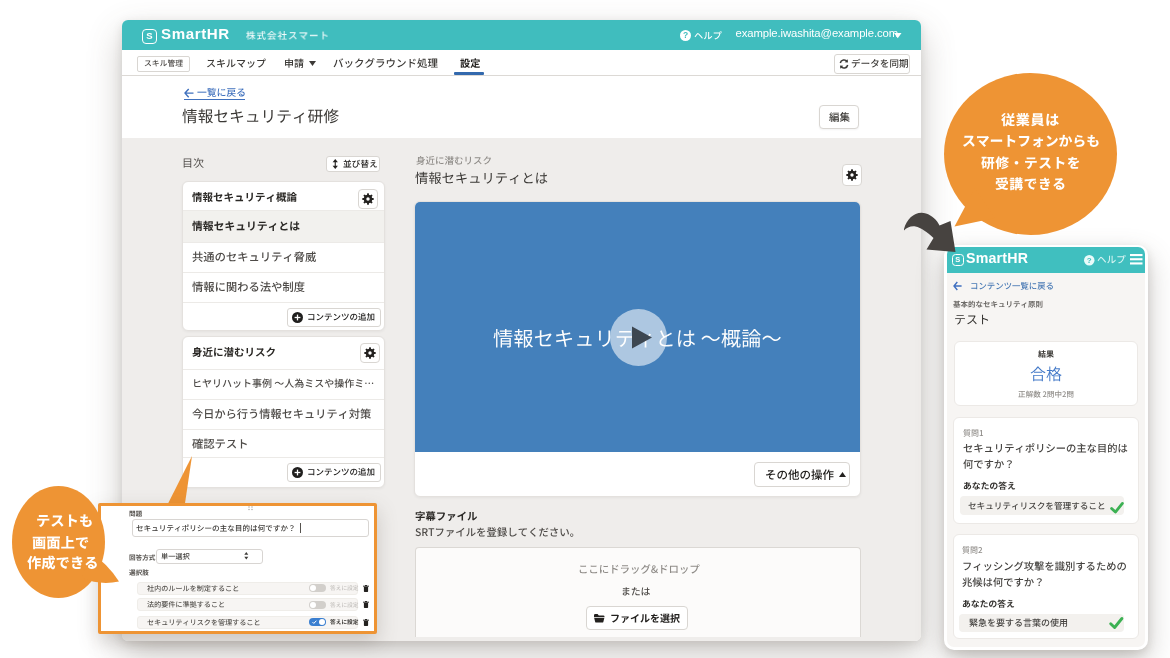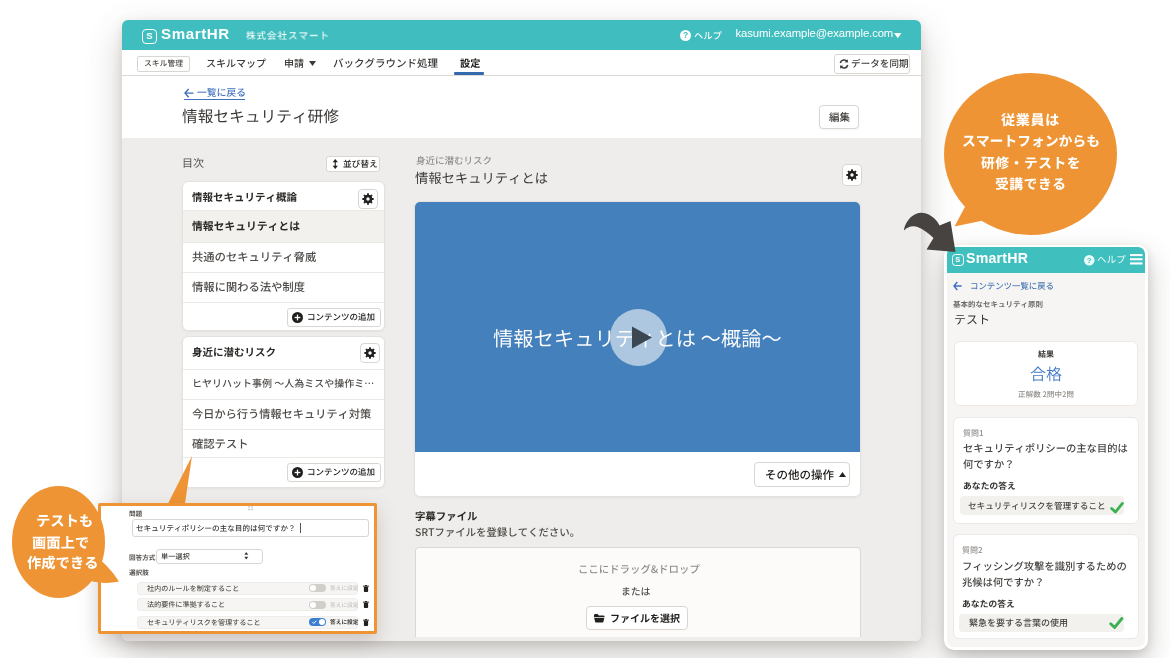--- a/index.html
+++ b/index.html
@@ -290,21 +290,21 @@
       <circle cx="5.5" cy="5.5" r="5.5" fill="#fff"></circle>
       <text x="5.5" y="8.4" font-size="8.5" font-weight="bold" fill="#40bdbe" text-anchor="middle" font-family="Liberation Sans">?</text>
     </svg>
 <svg class="jt" style="left:693.5px;top:39.0px">
       <g fill="#fff" transform="scale(0.00930)">
         <use href="#g8" x="0"></use>
         <use href="#g9" x="1000"></use>
         <use href="#g10" x="2000"></use>
       </g>
     </svg>
-<div style="position:absolute;left:735.5px;top:27.437999999999995px;white-space:nowrap;line-height:1.2;font-size:11.3px;color:#fff;font-weight:400;letter-spacing:-0.1px;">kasumi.example@example.com</div>
+<div style="position:absolute;left:735.5px;top:27.437999999999995px;white-space:nowrap;line-height:1.2;font-size:11.3px;color:#fff;font-weight:400;letter-spacing:-0.1px;">example.iwashita@example.com</div>
 <svg style="position:absolute;left:894px;top:33px;" width="7.5" height="5.5" viewBox="0 0 7.5 5.5">
       <path d="M0 0 L7.5 0 L3.75 5.2 Z" fill="#fff"></path>
     </svg>
 <div style="position:absolute;left:122px;top:49.5px;width:799px;height:26.5px;background:#fff;border-bottom:1px solid #dcd9d5;"></div>
 <div style="position:absolute;left:136.5px;top:56px;width:53px;height:15.5px;border:1px solid #d9d6d2;border-radius:2px;background:#fff;"></div>
 <svg class="jt" style="left:143.5px;top:66.3px">
       <g fill="#4e4b48" transform="scale(0.00780)">
         <use href="#g4" x="0"></use>
         <use href="#g11" x="1000"></use>
         <use href="#g9" x="2000"></use>

